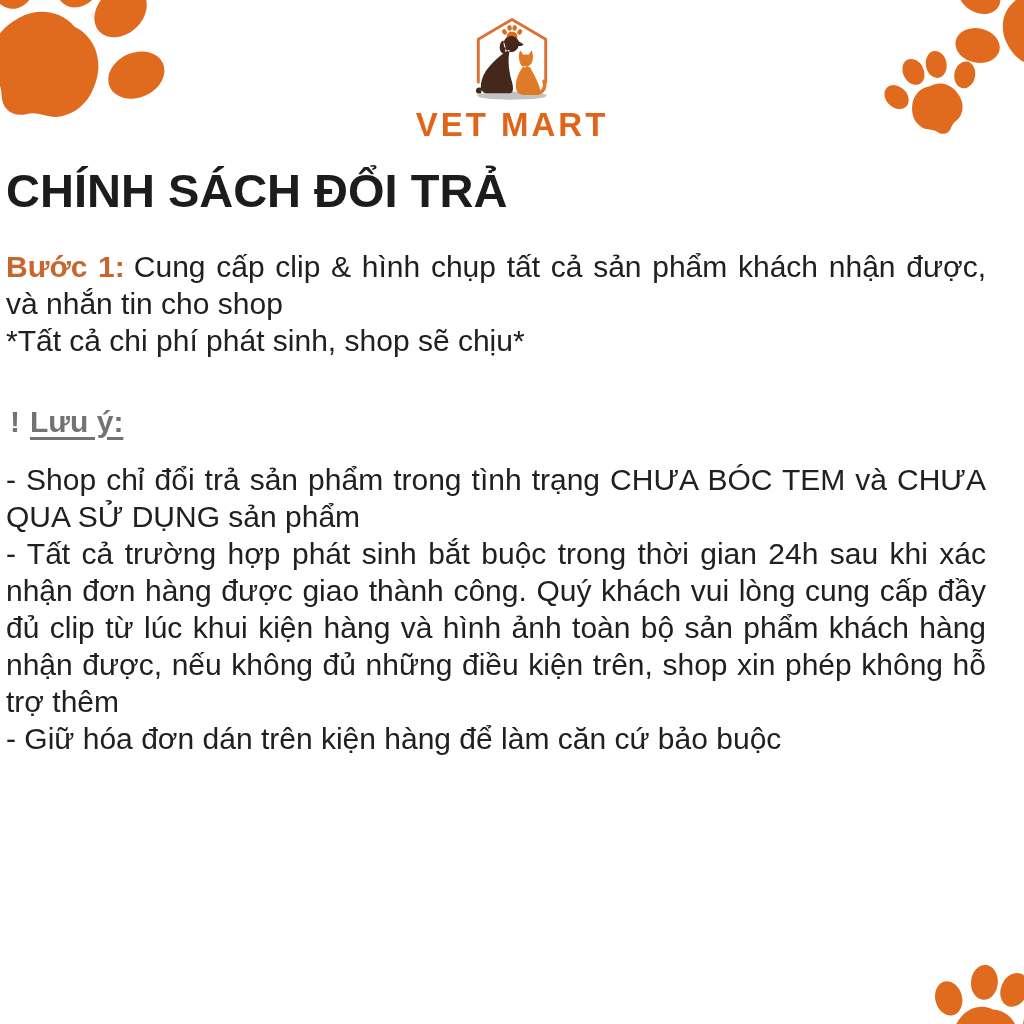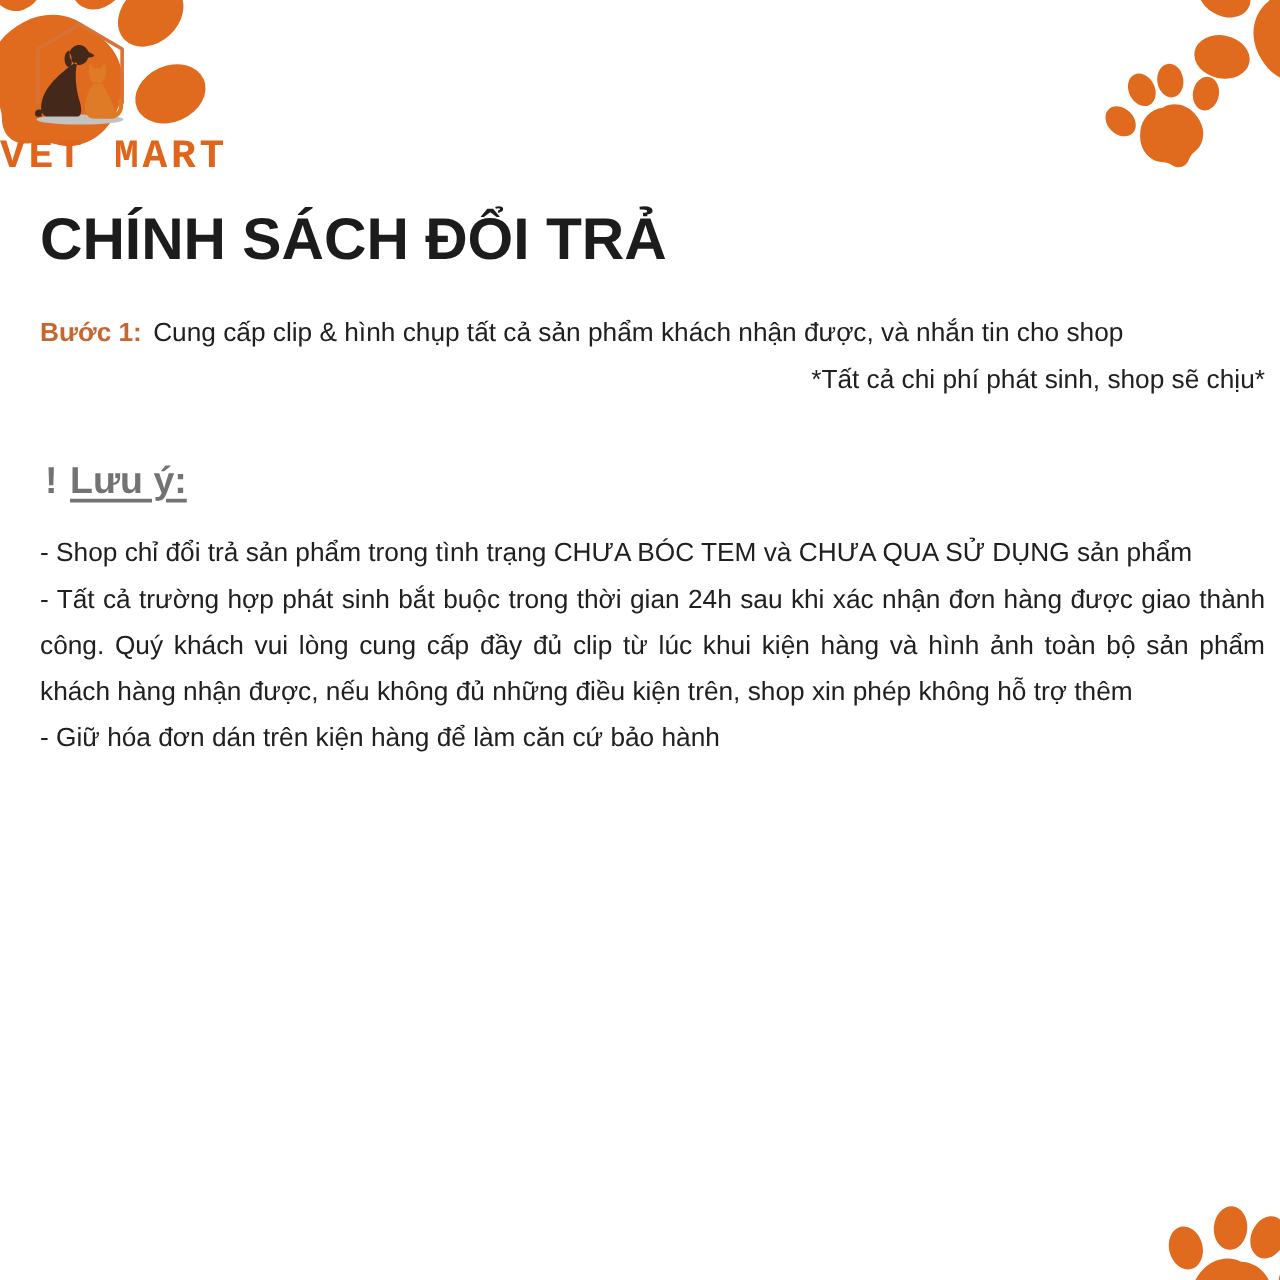--- a/index.html
+++ b/index.html
@@ -13,47 +13,47 @@
   .poster { position: relative; width: 1024px; height: 1024px; overflow: hidden; }
 
   
   .paw { position: absolute; fill: #E06A1E; }
   .paw-top-left   { left: -54px; top: -64px; width: 224px; height: 224px; transform: rotate(38deg); }
   .paw-top-right-corner { left: 945px; top: -72px; width: 172px; height: 172px; transform: rotate(-50deg); }
   .paw-top-right-small  { left: 882px; top: 46px;  width: 104px; height: 104px; transform: rotate(-18deg); }
   .paw-bottom-right     { left: 922px; top: 958px; width: 134px; height: 134px; transform: rotate(14deg); }
 
   
-  .logo-wrap { position: absolute; top: 16px; left: 0; width: 1024px; text-align: left; font-family: Liberation Mono, monospace; }
+  .logo-wrap { position: absolute; top: 16px; left: 0; width: 1024px; text-align: center; }
   .logo-graphic { width: 128px; height: 86px; display: inline-block; }
   .brand-name {
     margin-top: 0px;
     font-size: 33px; font-weight: 800; letter-spacing: 3px;
     color: #E0651A;
     transform: scaleY(0.98);
   }
 
   
-  .content { position: absolute; top: 160px; left: 32px; width: 980px; }
+  .content { position: absolute; top: 160px; left: 6px; width: 980px; }
   .page-title {
     font-size: 47px; font-weight: 700; color: #1c1c1c;
     letter-spacing: 0px; line-height: 62px;
   }
   .intro {
     margin-top: 6px;
     font-size: 26px; line-height: 36px;
     white-space: nowrap;
   }
   .steps { margin-top: 26px; }
   .body-text {
-    font-size: 21px; line-height: 37px;
+    font-size: 30px; line-height: 37px;
     text-align: justify;
   }
   .step-label { color: #C8662F; font-weight: 700; padding-right: 9px; }
-  .disclaimer { text-align: right; }
+  .disclaimer { text-align: left; }
   .note-header { margin-top: 46px; font-size: 30px; font-weight: 700; color: #737373; }
   .note-header .mark { padding: 0 10px 0 4px; }
   .note-header .label { text-decoration: underline; text-underline-offset: 5px; }
   .notes { margin-top: 22px; }
 </style>
 </head>
 <body>
 
 <div class="poster">
 
@@ -119,17 +119,17 @@
       <p class="body-text disclaimer">*Tất cả chi phí phát sinh, shop sẽ chịu*</p>
     </div>
 
     <div class="note-header">
       <span class="mark">!</span><span class="label">Lưu ý:</span>
     </div>
 
     <div class="notes">
       <p class="body-text">- Shop chỉ đổi trả sản phẩm trong tình trạng CHƯA BÓC TEM và CHƯA QUA SỬ DỤNG sản phẩm</p>
       <p class="body-text">- Tất cả trường hợp phát sinh bắt buộc trong thời gian 24h sau khi xác nhận đơn hàng được giao thành công. Quý khách vui lòng cung cấp đầy đủ clip từ lúc khui kiện hàng và hình ảnh toàn bộ sản phẩm khách hàng nhận được, nếu không đủ những điều kiện trên, shop xin phép không hỗ trợ thêm</p>
-      <p class="body-text">- Giữ hóa đơn dán trên kiện hàng để làm căn cứ bảo hành</p>
+      <p class="body-text">- Giữ hóa đơn dán trên kiện hàng để làm căn cứ bảo buộc</p>
     </div>
   </div>
 
 </div>
 
 </body></html>

